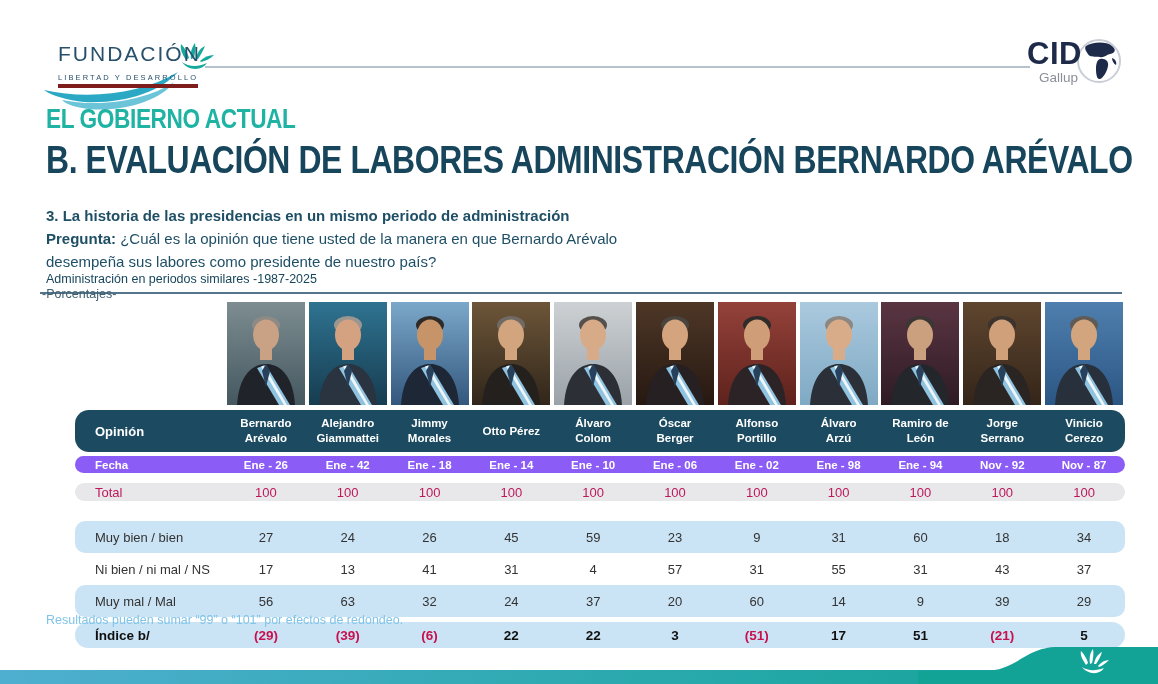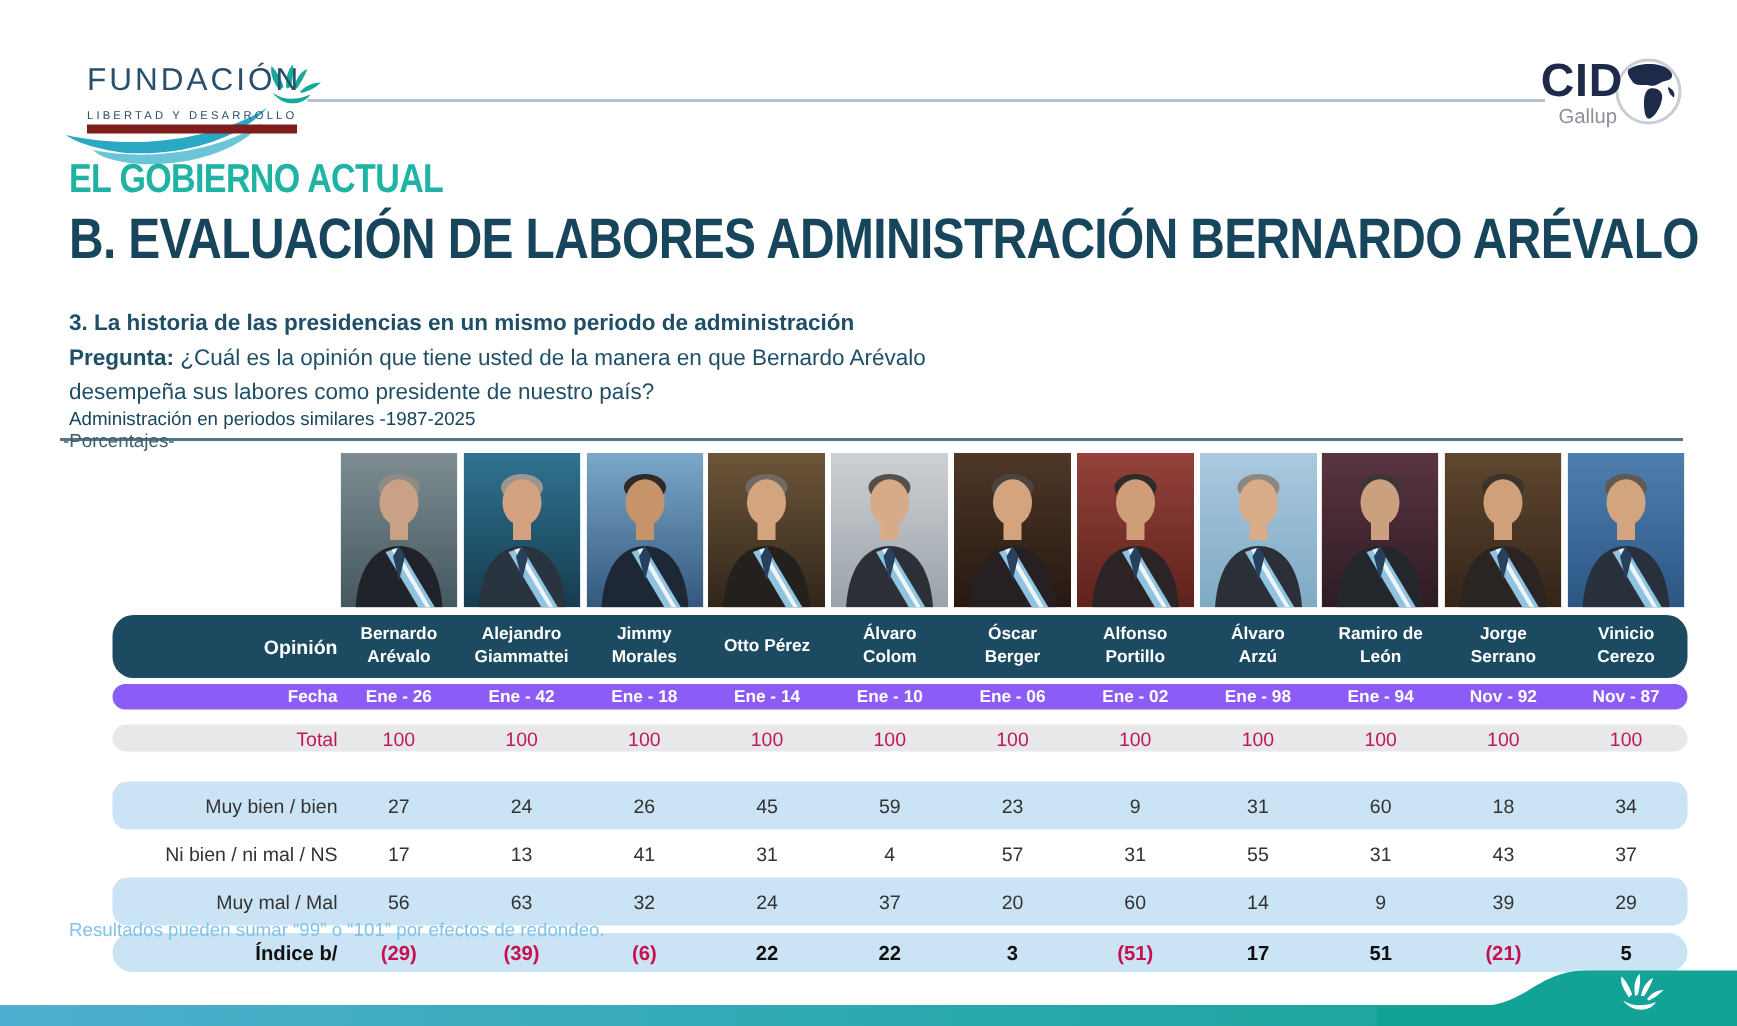--- a/index.html
+++ b/index.html
@@ -5,21 +5,21 @@
   html,body{margin:0;padding:0;background:#e9e9e9;}
   .slide{position:relative;width:1158px;height:684px;background:#ffffff;overflow:hidden;
          font-family:"Liberation Sans",sans-serif;margin:0 auto;}
 
   
   .brand-left{position:absolute;left:46px;top:34px;width:190px;height:72px;}
   .fund-swoosh{position:absolute;left:-6px;top:6px;}
   .fund-text{position:relative;z-index:2;padding-left:12px;padding-top:8px;}
   .fund-name{font-size:21px;letter-spacing:2px;color:#28506b;font-weight:400;}
   .fund-sub{font-size:7.5px;letter-spacing:2.1px;color:#28506b;margin-top:1px;
-            border-bottom:6px solid #7f1d1d;display:inline-block;padding-bottom:2px;}
+            border-bottom:4px solid #7f1d1d;display:inline-block;padding-bottom:2px;}
   .top-divider{position:absolute;left:205px;top:66px;width:825px;height:2px;background:#b4c3cd;}
   .brand-right{position:absolute;right:36px;top:40px;display:flex;align-items:flex-start;}
   .cid-wrap{text-align:right;margin-right:-6px;z-index:2;}
   .cid-main{font-size:31px;font-weight:bold;color:#1e2a4a;letter-spacing:0.5px;line-height:0.9;}
   .cid-sub{font-size:13.5px;color:#8a8f98;margin-top:2px;margin-right:4px;}
   .globe{margin-top:-2px;}
 
   
   .kicker{position:absolute;left:46px;top:104px;color:#1fb3a3;font-size:27px;font-weight:bold;
           transform:scaleX(0.84);transform-origin:left;letter-spacing:-0.5px;white-space:nowrap;}
@@ -33,21 +33,21 @@
   .pct-note{position:absolute;left:42px;top:287px;color:#3f5e6e;font-size:12.5px;}
 
   
   .photos{position:absolute;left:225px;top:302px;width:900px;display:grid;
           grid-template-columns:repeat(11,1fr);justify-items:center;}
   .photo{width:78px;height:103px;overflow:hidden;}
 
   
   .tgrid{position:absolute;left:75px;top:410px;width:1050px;}
   .trow{display:grid;grid-template-columns:150px repeat(11,1fr);align-items:center;}
-  .trow .rlabel{padding-left:20px;text-align:right;}
+  .trow .rlabel{padding-left:20px;text-align:left;}
   .trow .cell{text-align:center;}
   .thead{background:#1c4b61;height:42px;border-radius:14px;color:#ffffff;margin-bottom:4px;}
   .thead .cell{font-size:11.5px;font-weight:bold;line-height:1.3;}
   .thead .rlabel{font-size:13px;font-weight:bold;}
   .tfecha{background:#8b5cf6;height:17px;border-radius:9px;color:#ffffff;margin-bottom:10px;}
   .tfecha .cell,.tfecha .rlabel{font-size:11.5px;font-weight:bold;}
   .ttotal{background:#e8e8ea;height:18px;border-radius:9px;color:#be185d;}
   .ttotal .cell,.ttotal .rlabel{font-size:13px;}
   .tdata{height:32px;border-radius:10px;color:#333333;}
   .tdata .cell,.tdata .rlabel{font-size:13px;}

